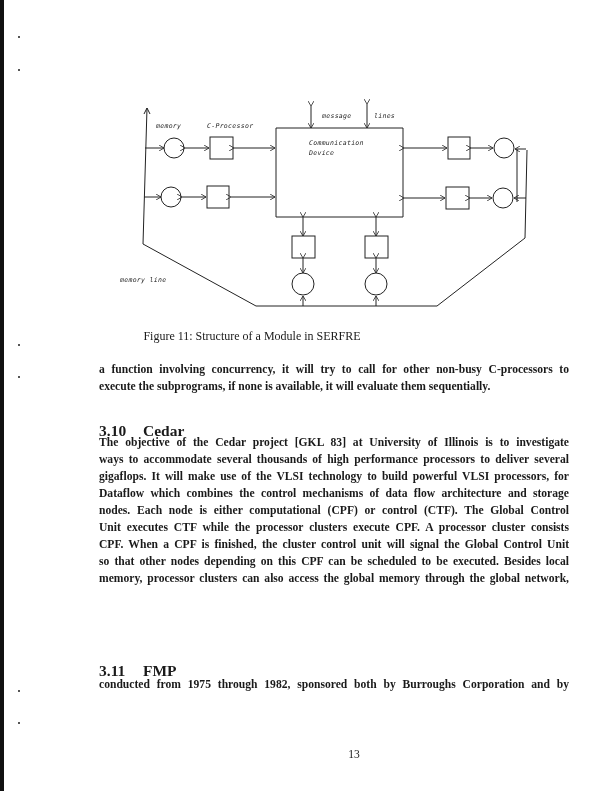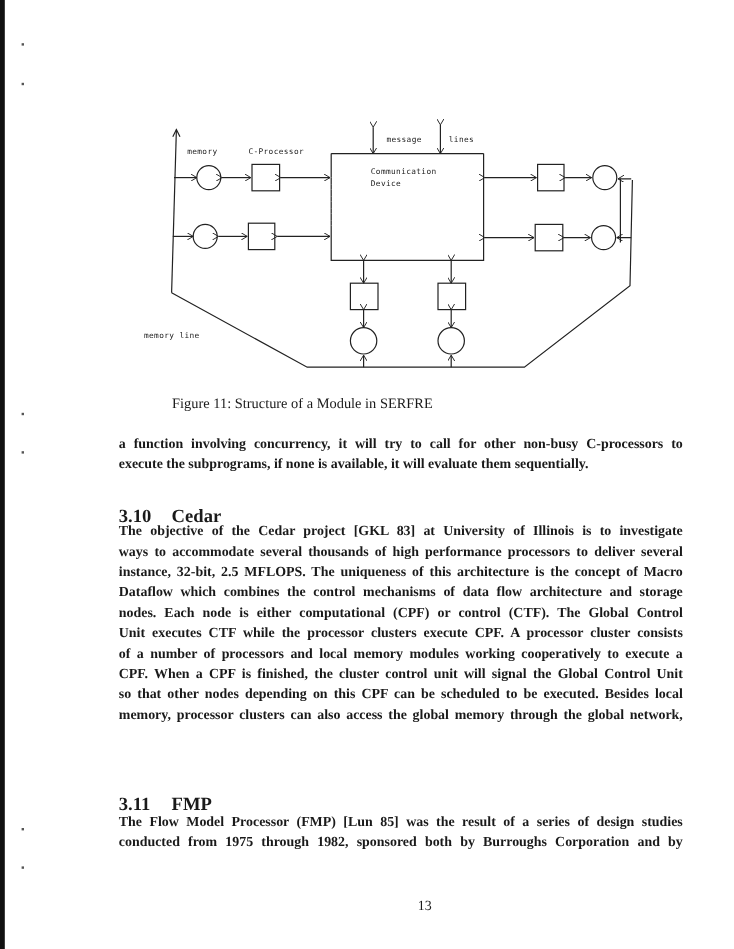--- a/index.html
+++ b/index.html
@@ -9,21 +9,21 @@
       font-family: "Liberation Serif", "DejaVu Serif", serif;
     }
     .binding-edge {
       position: absolute; left: 0; top: 0; width: 4px; height: 791px; background: #111;
     }
     .speck { position: absolute; width: 2px; height: 2px; background: #555; }
     .figure { position: absolute; left: 0; top: 0; width: 612px; height: 320px; }
     .figure svg { position: absolute; left: 0; top: 0; }
     .diag-label {
       position: absolute; font-family: "DejaVu Sans Mono", monospace; font-size: 6.5px;
-      color: #222; white-space: nowrap; letter-spacing: 0.3px;
+      color: #222; white-space: nowrap; letter-spacing: 0.3px; font-style: italic;
     }
     .caption {
       position: absolute; top: 329px; left: 0; width: 504px; text-align: center;
       font-size: 12px;
     }
     .para {
       position: absolute; left: 99px; width: 470px; font-size: 11.6px; line-height: 17px;
       text-align: justify; text-align-last: left;
     }
     .para .line { display: block; text-align: justify; text-align-last: justify; white-space: nowrap; font-weight: bold; }
@@ -123,32 +123,30 @@
   <span class="line last">execute the subprograms, if none is available, it will evaluate them sequentially.</span>
 </div>
 
 <div class="section-heading" style="top:412px">
   <span class="num">3.10</span><span>Cedar</span>
 </div>
 
 <div class="para" style="top:434px">
   <span class="line">The objective of the Cedar project [GKL 83] at University of Illinois is to investigate</span>
   <span class="line">ways to accommodate several thousands of high performance processors to deliver several</span>
-  <span class="line">instance, 32-bit, 2.5 MFLOPS. The uniqueness of this architecture is the concept of Macro</span>
+  <span class="line">gigaflops. It will make use of the VLSI technology to build powerful VLSI processors, for</span>
   <span class="line">Dataflow which combines the control mechanisms of data flow architecture and storage</span>
   <span class="line">nodes.  Each node is either computational (CPF) or control (CTF). The Global Control</span>
   <span class="line">Unit executes CTF while the processor clusters execute CPF. A processor cluster consists</span>
-  <span class="line">of a number of processors and local memory modules working cooperatively to execute a</span>
   <span class="line">CPF. When a CPF is finished, the cluster control unit will signal the Global Control Unit</span>
   <span class="line">so that other nodes depending on this CPF can be scheduled to be executed.  Besides local</span>
   <span class="line">memory, processor clusters can also access the global memory through the global network,</span>
 </div>
 
 <div class="section-heading" style="top:652px">
   <span class="num">3.11</span><span>FMP</span>
 </div>
 
 <div class="para" style="top:676px">
-  <span class="line">The Flow Model Processor (FMP) [Lun 85] was the result of a series of design studies</span>
   <span class="line">conducted from 1975 through 1982, sponsored both by Burroughs Corporation and by</span>
 </div>
 
 <div class="page-number">13</div>
 
 </body></html>

